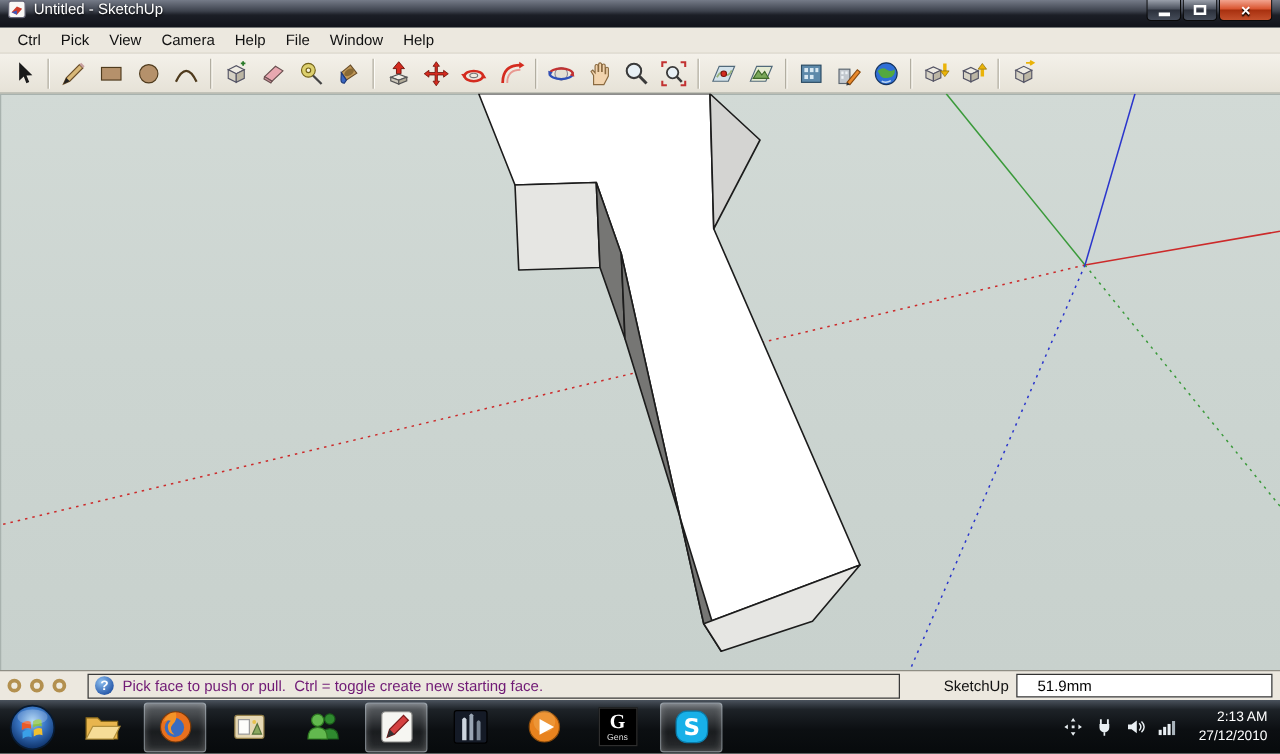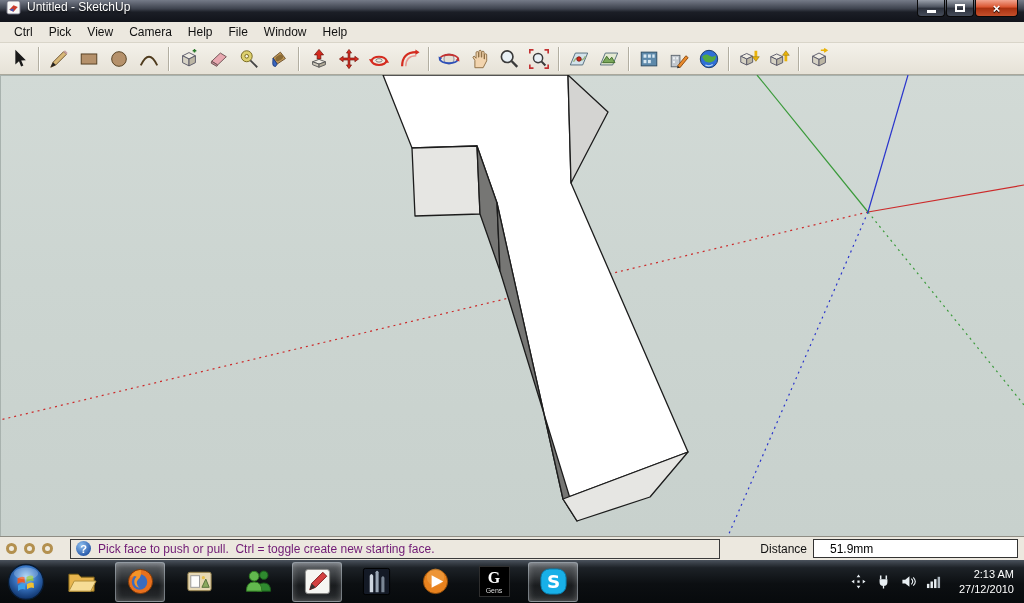--- a/index.html
+++ b/index.html
@@ -375,21 +375,21 @@
   <span id="status-rings" style="display:flex">
       <div class="ring"></div>
       <div class="ring"></div>
       <div class="ring"></div>
     </span>
   <div class="hint-panel">
     <div class="help-circle">?</div>
     <span class="hint-text">Pick face to push or pull.  Ctrl = toggle create new starting face.</span>
   </div>
   <div class="spacer"></div>
-  <span class="distance-label">Distance</span>
+  <span class="distance-label">SketchUp</span>
   <input id="distance-input" value="51.9mm" style="">
 </div>
 
 <div id="taskbar">
   <span id="start-orb">
     <svg viewBox="0 0 40 40">
         <defs>
           <radialGradient id="orbG" cx="50%" cy="35%" r="65%">
             <stop offset="0%" stop-color="#9ecdf2"></stop>
             <stop offset="45%" stop-color="#3b79c8"></stop>

